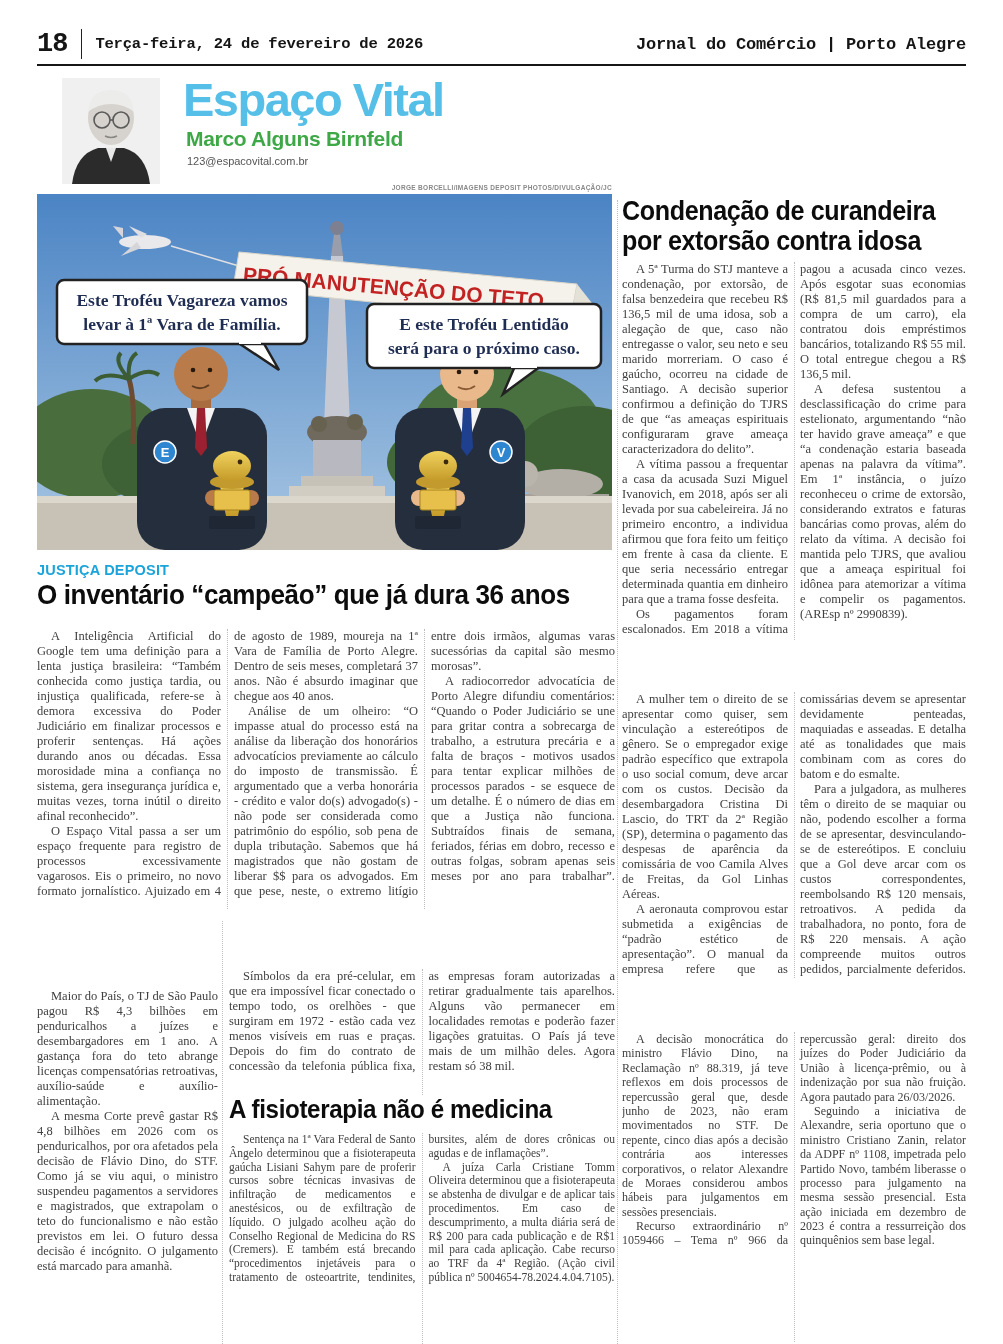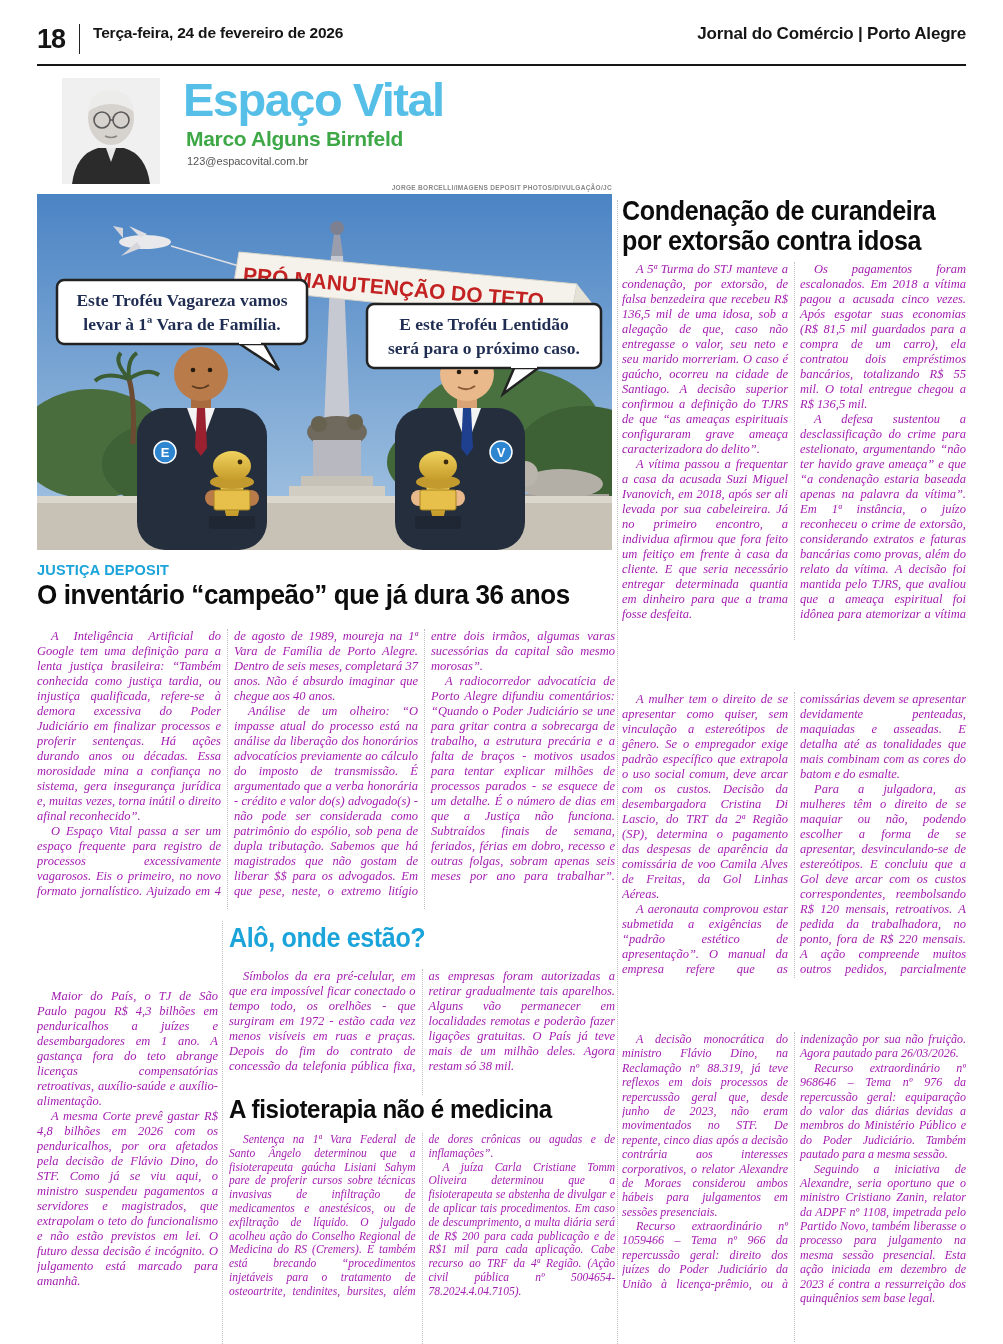--- a/index.html
+++ b/index.html
@@ -1,22 +1,22 @@
 <!DOCTYPE html>
 <html lang="pt-BR"><head>
 <meta charset="utf-8">
 <style>
   html,body{margin:0;padding:0;background:#ffffff;}
   .page{position:relative;width:1003px;height:1344px;background:#fff;overflow:hidden;
         font-family:"Liberation Serif",serif;color:#151515;}
 
   
   .pageheader{position:absolute;left:37px;top:24px;width:929px;height:40px;
-              border-bottom:2px solid #161616;display:flex;
-              font-family:Liberation Sans, sans-serif;font-weight:bold;}
+              border-bottom:2px solid #161616;display:flex;align-items:center;
+              font-family:Liberation Mono, monospace;font-weight:bold;}
   .pagenum{font-size:27px;letter-spacing:-1px;padding-right:14px;}
   .pageheader .vrule{width:0;border-left:1.5px solid #222;height:30px;}
   .dateline{font-size:15.5px;padding-left:13px;letter-spacing:-.2px;}
   .masthead{margin-left:auto;font-size:17px;letter-spacing:-.2px;}
 
   
   .colhead{position:absolute;left:37px;top:70px;width:929px;height:122px;}
   .photo{position:absolute;left:25px;top:8px;width:98px;height:106px;}
   .title{position:absolute;left:146px;top:2px;font-family:"Liberation Sans",sans-serif;
          font-weight:bold;font-size:47px;color:#56bfe8;letter-spacing:-1.5px;}
@@ -40,22 +40,22 @@
   .hl.blue{color:#1ba4da;}
   #hl-inventario{position:absolute;left:37px;top:580px;width:578px;font-size:28px;}
   #hl-pend{position:absolute;left:37px;top:921px;width:192px;font-size:28px;}
   #hl-alo{position:absolute;left:229px;top:924px;width:386px;font-size:27px;}
   #hl-fisio{position:absolute;left:229px;top:1096px;width:386px;font-size:26px;}
   #hl-curandeira{position:absolute;left:622px;top:196px;width:344px;font-size:27px;line-height:1.12;}
   #hl-maquiada{position:absolute;left:622px;top:648px;width:344px;font-size:27px;}
   #hl-pautas{position:absolute;left:622px;top:986px;width:344px;font-size:27px;}
 
   
-  .body{font-size:12.5px;line-height:1.2;text-align:justify;color:#a21caf;
-        column-gap:13px;column-rule:1px dotted #bdbdbd;overflow:hidden;font-style:italic;}
+  .body{font-size:12.5px;line-height:1.2;text-align:justify;color:#404040;
+        column-gap:13px;column-rule:1px dotted #bdbdbd;overflow:hidden;}
   .body p{margin:0;text-indent:14px;}
   #body-inventario{position:absolute;left:37px;top:629px;width:578px;height:280px;column-count:3;}
   #body-pend{position:absolute;left:37px;top:989px;width:181px;height:353px;}
   #body-alo{position:absolute;left:229px;top:969px;width:386px;height:126px;column-count:2;}
   #body-fisio{position:absolute;left:229px;top:1133px;width:386px;height:211px;column-count:2;font-size:11.5px;}
   #body-curandeira{position:absolute;left:622px;top:262px;width:344px;height:378px;column-count:2;column-gap:12px;}
   #body-maquiada{position:absolute;left:622px;top:692px;width:344px;height:286px;column-count:2;column-gap:12px;}
   #body-pautas{position:absolute;left:622px;top:1032px;width:344px;height:310px;column-count:2;column-gap:12px;font-size:12px;}
 
   
@@ -228,23 +228,20 @@
       <p>O Espaço Vital passa a ser um espaço frequente para registro de processos excessivamente vagarosos. Eis o primeiro, no novo formato jornalístico. Ajuizado em 4 de agosto de 1989, moureja na 1ª Vara de Família de Porto Alegre. Dentro de seis meses, completará 37 anos. Não é absurdo imaginar que chegue aos 40 anos.</p>
       <p>Análise de um olheiro: “O impasse atual do processo está na análise da liberação dos honorários advocatícios previamente ao cálculo do imposto de transmissão. É argumentado que a verba honorária - crédito e valor do(s) advogado(s) - não pode ser considerada como patrimônio do espólio, sob pena de dupla tributação. Sabemos que há magistrados que não gostam de liberar $$ para os advogados. Em que pese, neste, o extremo litígio entre dois irmãos, algumas varas sucessórias da capital são mesmo morosas”.</p>
       <p>A radiocorredor advocatícia de Porto Alegre difundiu comentários: “Quando o Poder Judiciário se une para gritar contra a sobrecarga de trabalho, a estrutura precária e a falta de braços - motivos usados para tentar explicar milhões de processos parados - se esquece de um detalhe. É o número de dias em que a Justiça não funciona. Subtraídos finais de semana, feriados, férias em dobro, recesso e outras folgas, sobram apenas seis meses por ano para trabalhar”. (Processo nº 5093736-27.2020.8.21.0001).</p>
     </div>
 
   <div class="body" id="body-pend">
       <p>Maior do País, o TJ de São Paulo pagou R$ 4,3 bilhões em penduricalhos a juízes e desembargadores em 1 ano. A gastança fora do teto abrange licenças compensatórias retroativas, auxílio-saúde e auxílio-alimentação.</p>
       <p>A mesma Corte prevê gastar R$ 4,8 bilhões em 2026 com os penduricalhos, por ora afetados pela decisão de Flávio Dino, do STF. Como já se viu aqui, o ministro suspendeu pagamentos a servidores e magistrados, que extrapolam o teto do funcionalismo e não estão previstos em lei. O futuro dessa decisão é incógnito. O julgamento está marcado para amanhã.</p>
     </div>
 
-  <h2 class="hl blue" id="hl-alo" style="margin:0">
-    <span class="condb" style="display:block">Alô, onde estão?</span>
-  </h2>
   <div class="body" id="body-alo">
       <p>Símbolos da era pré-celular, em que era impossível ficar conectado o tempo todo, os orelhões - que surgiram em 1972 - estão cada vez menos visíveis em ruas e praças. Depois do fim do contrato de concessão da telefonia pública fixa, as empresas foram autorizadas a retirar gradualmente tais aparelhos. Alguns vão permanecer em localidades remotas e poderão fazer ligações gratuitas. O País já teve mais de um milhão deles. Agora restam só 38 mil.</p>
     </div>
 
   <h2 class="hl" id="hl-fisio" style="margin:0">
     <span class="condb" style="display:block">A fisioterapia não é medicina</span>
   </h2>
   <div class="body" id="body-fisio">
       <p>Sentença na 1ª Vara Federal de Santo Ângelo determinou que a fisioterapeuta gaúcha Lisiani Sahym pare de proferir cursos sobre técnicas invasivas de infiltração de medicamentos e anestésicos, ou de exfiltração de líquido. O julgado acolheu ação do Conselho Regional de Medicina do RS (Cremers). E também está brecando “procedimentos injetáveis para o tratamento de osteoartrite, tendinites, bursites, além de dores crônicas ou agudas e de inflamações”.</p>
       <p>A juíza Carla Cristiane Tomm Oliveira determinou que a fisioterapeuta se abstenha de divulgar e de aplicar tais procedimentos. Em caso de descumprimento, a multa diária será de R$ 200 para cada publicação e de R$1 mil para cada aplicação. Cabe recurso ao TRF da 4ª Região. (Ação civil pública nº 5004654-78.2024.4.04.7105).</p>
@@ -262,17 +259,16 @@
 
   <div class="body" id="body-maquiada">
       <p>A mulher tem o direito de se apresentar como quiser, sem vinculação a estereótipos de gênero. Se o empregador exige padrão específico que extrapola o uso social comum, deve arcar com os custos. Decisão da desembargadora Cristina Di Lascio, do TRT da 2ª Região (SP), determina o pagamento das despesas de aparência da comissária de voo Camila Alves de Freitas, da Gol Linhas Aéreas.</p>
       <p>A aeronauta comprovou estar submetida a exigências de “padrão estético de apresentação”. O manual da empresa refere que as comissárias devem se apresentar devidamente penteadas, maquiadas e asseadas. E detalha até as tonalidades que mais combinam com as cores do batom e do esmalte.</p>
       <p>Para a julgadora, as mulheres têm o direito de se maquiar ou não, podendo escolher a forma de se apresentar, desvinculando-se de estereótipos. E concluiu que a Gol deve arcar com os custos correspondentes, reembolsando R$ 120 mensais, retroativos. A pedida da trabalhadora, no ponto, fora de R$ 220 mensais. A ação compreende muitos outros pedidos, parcialmente deferidos. O valor provisório da condenação é de R$ 100 mil. (Processo nº 1001413-25.2024.5.02.0708).</p>
     </div>
 
   <div class="body" id="body-pautas">
       <p>A decisão monocrática do ministro Flávio Dino, na Reclamação nº 88.319, já teve reflexos em dois processos de repercussão geral que, desde junho de 2023, não eram movimentados no STF. De repente, cinco dias após a decisão contrária aos interesses corporativos, o relator Alexandre de Moraes considerou ambos hábeis para julgamentos em sessões presenciais.</p>
       <p>Recurso extraordinário nº 1059466 – Tema nº 966 da repercussão geral: direito dos juízes do Poder Judiciário da União à licença-prêmio, ou à indenização por sua não fruição. Agora pautado para 26/03/2026.</p>
-      <p>Recurso extraordinário nº 968646 – Tema nº 976 da repercussão geral: equiparação do valor das diárias devidas a membros do Ministério Público e do Poder Judiciário. Também pautado para a mesma sessão.</p>
       <p>Seguindo a iniciativa de Alexandre, seria oportuno que o ministro Cristiano Zanin, relator da ADPF nº 1108, impetrada pelo Partido Novo, também liberasse o processo para julgamento na mesma sessão presencial. Esta ação iniciada em dezembro de 2023 é contra a ressurreição dos quinquênios sem base legal.</p>
     </div>
 
 </div>
 
 </body></html>

